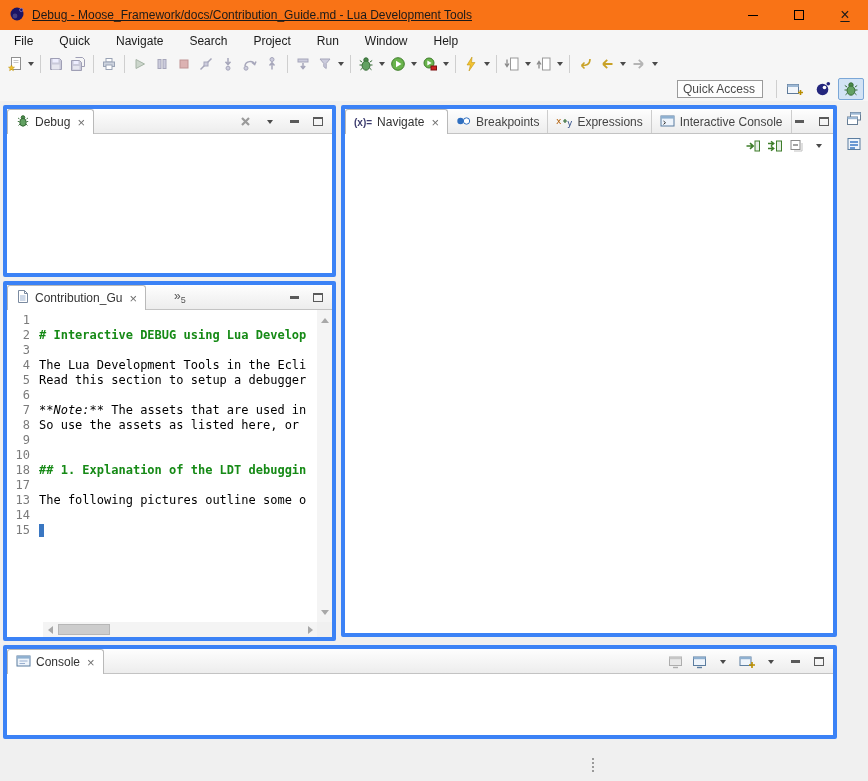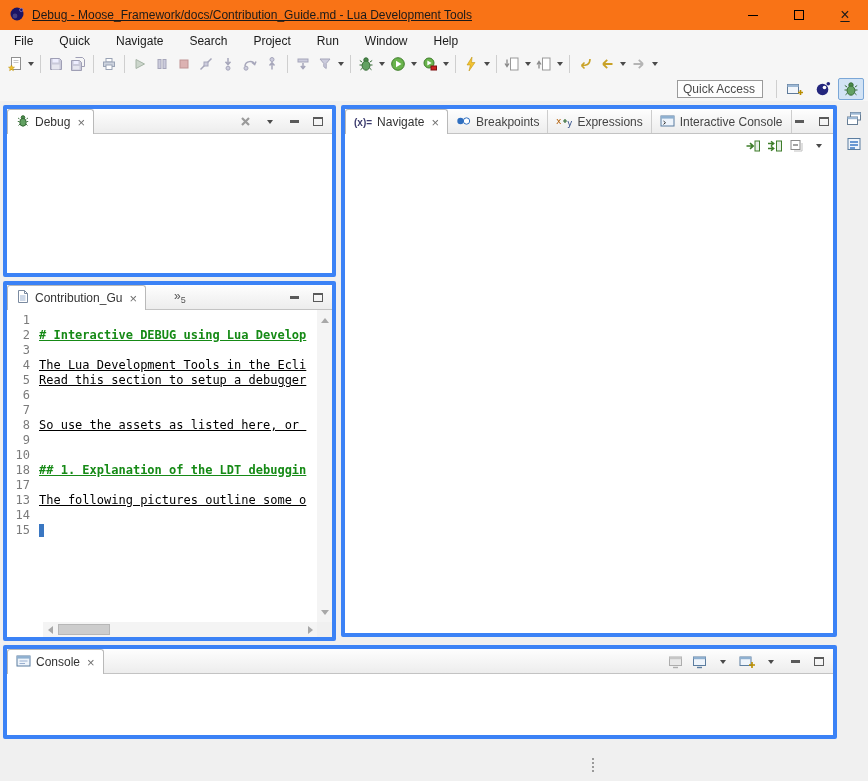--- a/index.html
+++ b/index.html
@@ -53,21 +53,21 @@
   #editor-panel  { left:3px;  top:281px; width:333px; height:360px; }
   #vars-panel    { left:341px; top:105px; width:496px; height:532px; }
   #console-panel { left:3px;  top:645px; width:834px; height:94px; }
 
   
   .edit-content { position:absolute; top:25px; left:0; right:0; bottom:0; background:#fff; }
   .code-wrap { position:absolute; left:0; top:0; right:15px; bottom:15px; overflow:hidden; padding-top:3px;
                font-family:"DejaVu Sans Mono","Liberation Mono",monospace; font-size:12px; line-height:15px; }
   .crow { display:flex; height:15px; }
   .ln { width:32px; text-align:right; padding-right:9px; color:#7b7b7b; flex:none; }
-  .ct { flex:1; white-space:pre; overflow:hidden; color:#000;text-decoration:underline; }
+  .ct { flex:1; white-space:pre; overflow:hidden; color:#000; }
   .ct.h { color:#168a16; font-weight:bold; }
   .em { font-style:italic; }
   .caret { display:inline-block; width:5px; height:13px; background:#3a77c2; vertical-align:text-top; margin-top:1px; }
 
   .vscroll { position:absolute; right:0; top:0; bottom:15px; width:15px; background:#f4f4f4;
              display:flex; flex-direction:column; justify-content:space-between; align-items:center; padding:3px 0; }
   .hscroll { position:absolute; left:36px; right:15px; bottom:0; height:15px; background:#f4f4f4;
              display:flex; align-items:center; }
   .corner { position:absolute; right:0; bottom:0; width:15px; height:15px; background:#f0f0f0; }
   .sb-btn { width:14px; height:14px; display:flex; align-items:center; justify-content:center; flex:none; }
@@ -491,20 +491,21 @@
         <div class="crow">
             <span class="ln">5</span>
             <span class="ct">Read this section to setup a debugger</span>
           </div>
         <div class="crow">
             <span class="ln">6</span>
             <span class="ct"></span>
           </div>
         <div class="crow">
             <span class="ln">7</span>
+            <span class="ct"><span class="em">**Note:**</span><span> The assets that are used in</span></span>
           </div>
         <div class="crow">
             <span class="ln">8</span>
             <span class="ct">So use the assets as listed here, or </span>
           </div>
         <div class="crow">
             <span class="ln">9</span>
             <span class="ct"></span>
           </div>
         <div class="crow">

